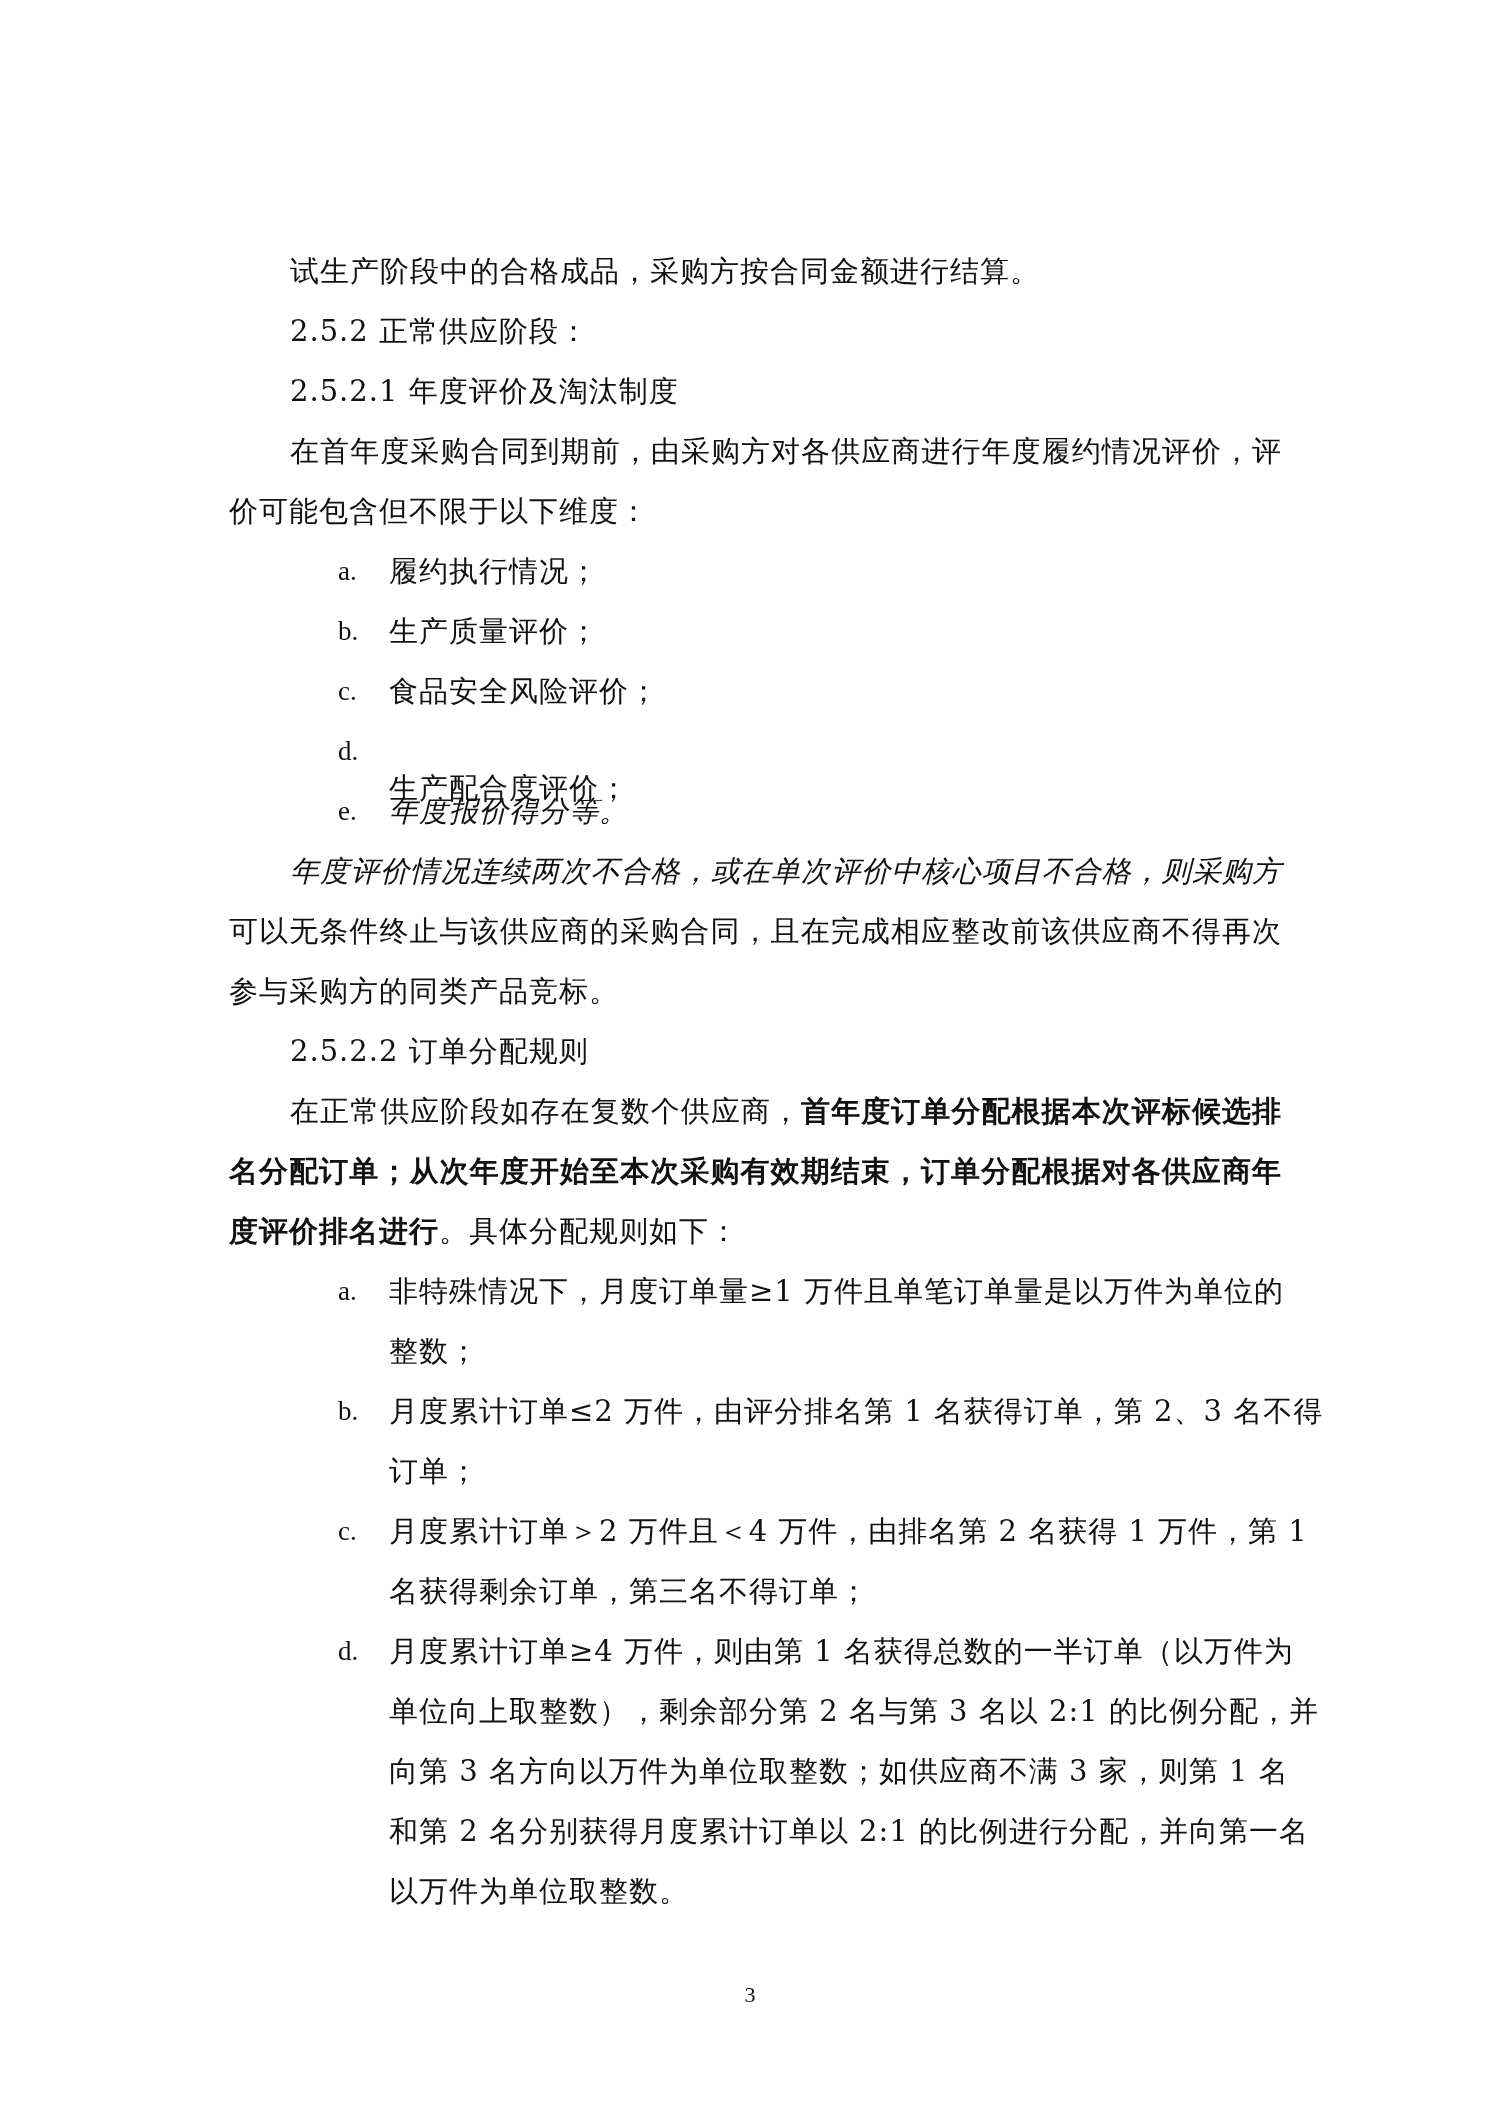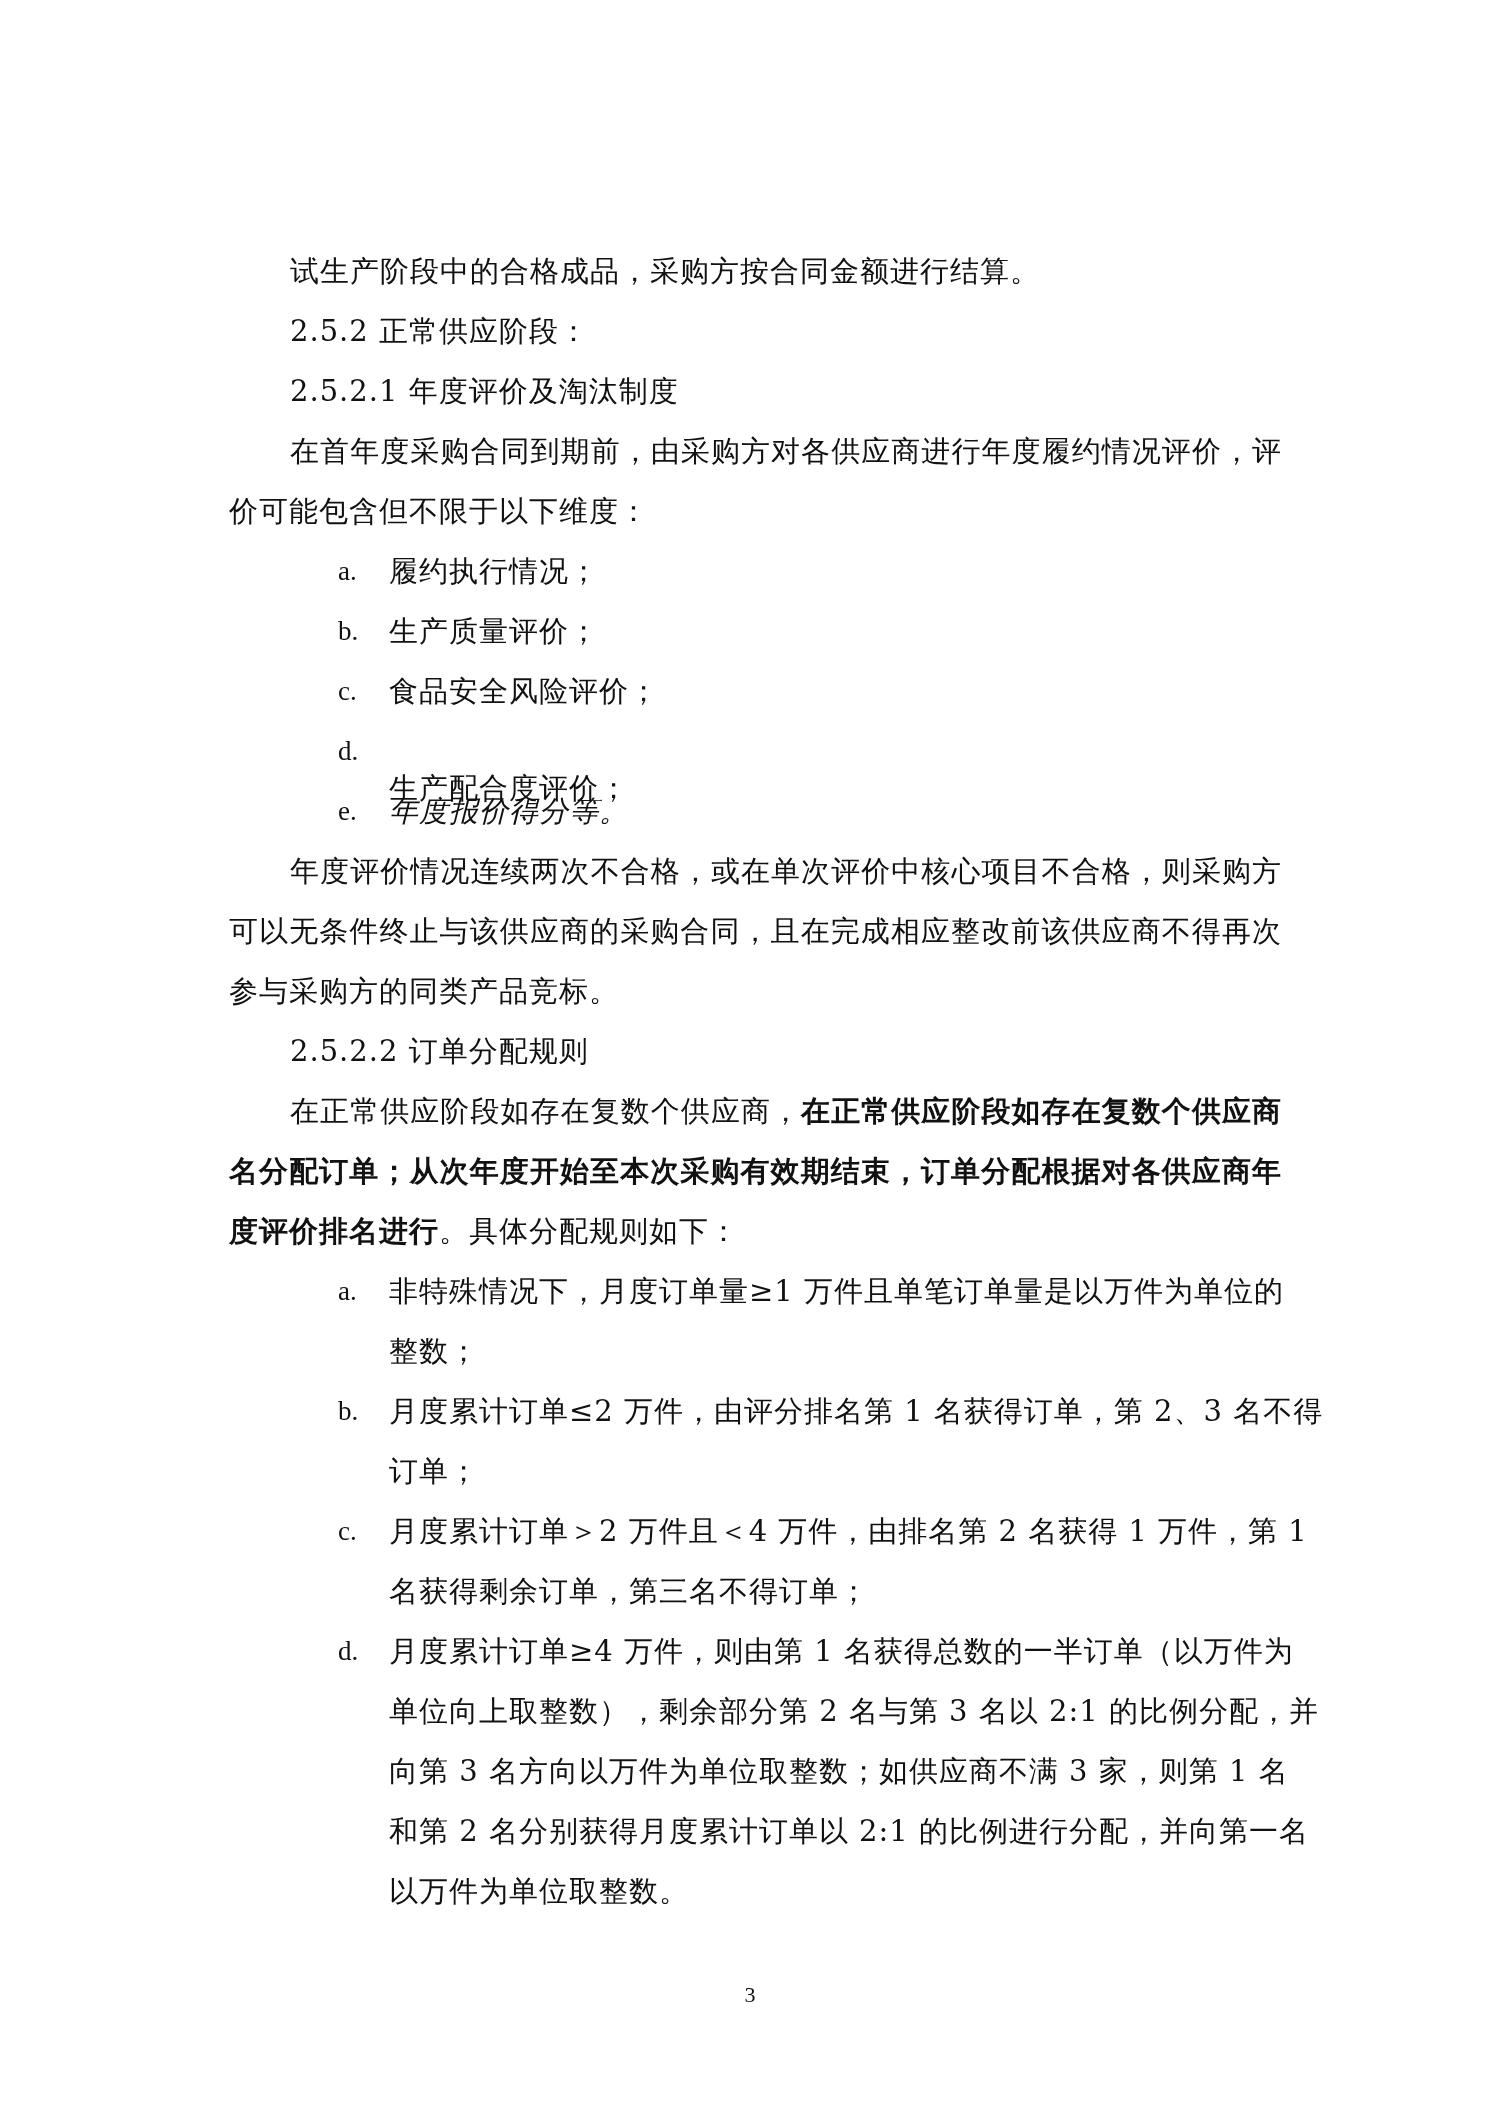--- a/index.html
+++ b/index.html
@@ -29,27 +29,27 @@
     <span class="lbl" style="left:338px;top:611px;">b.</span>
     <span class="line" style="left:389px;top:611px;">生产质量评价；</span>
     <span class="lbl" style="left:338px;top:671px;">c.</span>
     <span class="line" style="left:389px;top:671px;">食品安全风险评价；</span>
     <span class="lbl" style="left:338px;top:731px;">d.</span>
     <span class="line" style="left:389px;top:731px;margin-top:37px;">生产配合度评价；</span>
     <span class="lbl" style="left:338px;top:791px;">e.</span>
     <span class="line" style="left:389px;top:791px;font-style:italic;">年度报价得分等。</span>
   </div>
 
-  <div class="line just" style="left:290px;top:851px;width:992px;">年度评价情况连续两次不合格，或在单次评价中核心项目不合格，则采购方</div>
+  <div class="line just" style="left:290px;top:851px;width:992px;font-style:italic;">年度评价情况连续两次不合格，或在单次评价中核心项目不合格，则采购方</div>
   <div class="line just" style="left:229px;top:911px;width:1053px;">可以无条件终止与该供应商的采购合同，且在完成相应整改前该供应商不得再次</div>
   <div class="line" style="left:229px;top:971px;">参与采购方的同类产品竞标。</div>
 
   <div class="line" style="left:290px;top:1031px;">2.5.2.2  订单分配规则</div>
 
-  <div class="line just" style="left:290px;top:1091px;width:992px;"><span>在正常供应阶段如存在复数个供应商，</span><span class="b">在正常供应阶段如存在复数个供应商</span></div>
+  <div class="line just" style="left:290px;top:1091px;width:992px;"><span>在正常供应阶段如存在复数个供应商，</span><span class="b">首年度订单分配根据本次评标候选排</span></div>
   <div class="line" style="left:229px;top:1211px;"><span class="b">度评价排名进行</span><span>。具体分配规则如下：</span></div>
   <div class="line just b" style="left:229px;top:1151px;width:1053px;">名分配订单；从次年度开始至本次采购有效期结束，订单分配根据对各供应商年</div>
 
   <div>
     <span class="lbl" style="left:338px;top:1271px;">a.</span>
     <span class="line just" style="left:389px;top:1271px;width:893px;">非特殊情况下，月度订单量≥1 万件且单笔订单量是以万件为单位的</span>
     <span class="line" style="left:389px;top:1331px;">整数；</span>
 
     <span class="lbl" style="left:338px;top:1391px;">b.</span>
     <span class="line just" style="left:389px;top:1391px;width:893px;">月度累计订单≤2 万件，由评分排名第 1 名获得订单，第 2、3 名不得</span>

